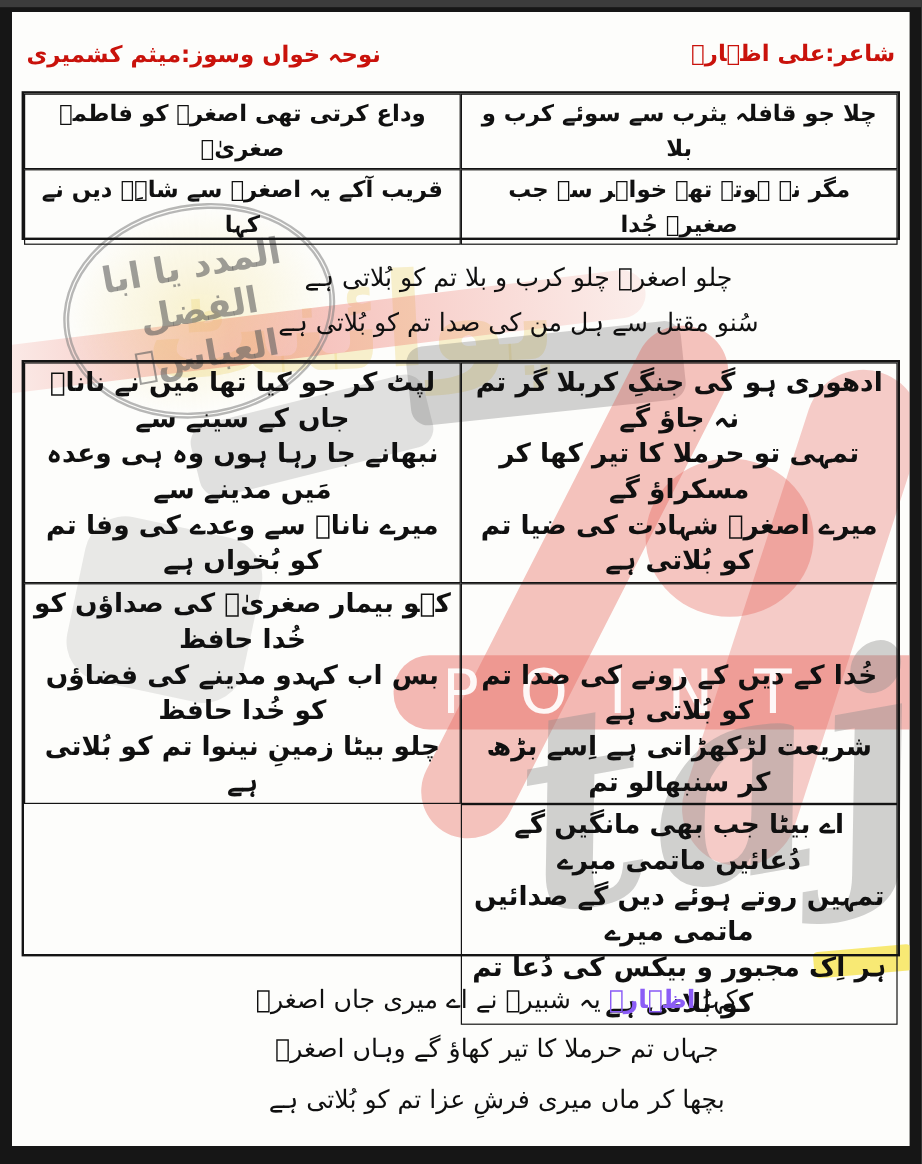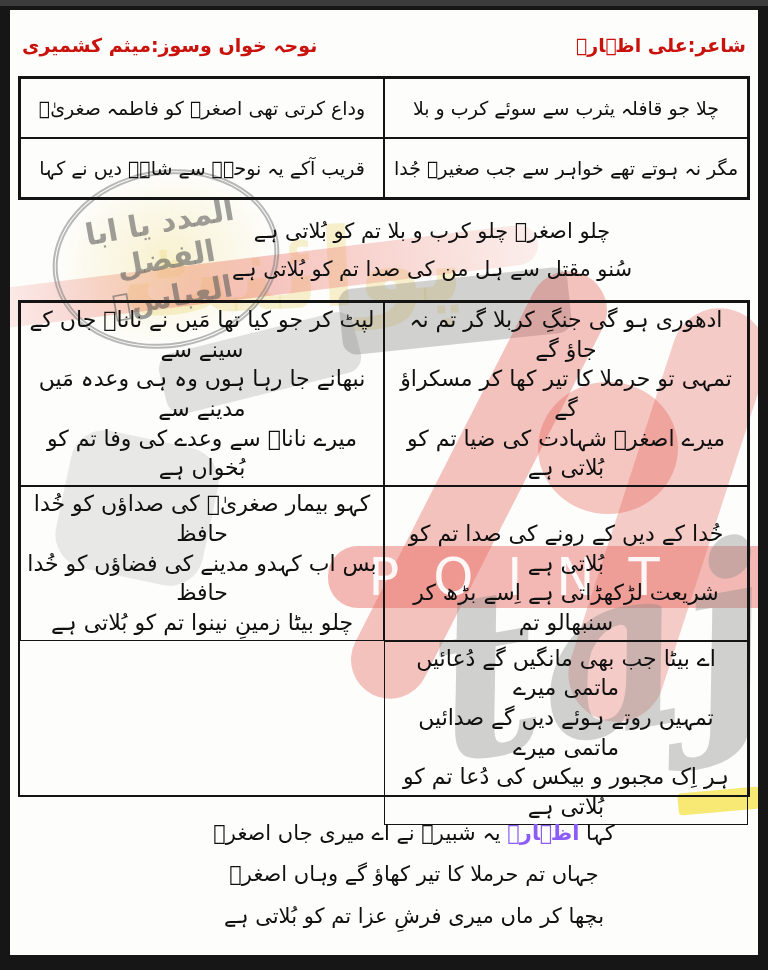--- a/index.html
+++ b/index.html
@@ -125,20 +125,21 @@
     background:transparent;
   }
   .couplets{height:120px;grid-auto-rows:1fr;}
   .stanzas{height:493px;grid-auto-rows:1fr;}
   .cell{
     border:1px solid #141414;
     display:flex;align-items:center;justify-content:center;
     text-align:center;
     font-size:19px;line-height:1.5;
     padding:2px 6px;
+    font-weight:bold;
   }
   .stanza-cell{
     flex-direction:column;justify-content:flex-end;
     font-size:22px;line-height:1.35;
   }
   .stanza-cell > div{width:100%;}
   .refrain{
     height:100px;
     display:flex;flex-direction:column;justify-content:center;gap:14px;
     text-align:center;font-size:21px;
@@ -178,21 +179,21 @@
 
       <div class="header">
         <span>شاعر:علی اظہارؔ</span>
         <span>نوحہ خواں وسوز:میثم کشمیری</span>
       </div>
 
       <div class="verse-grid couplets">
         <div class="cell">چلا جو قافلہ یثرب سے سوئے کرب و بلا</div>
         <div class="cell">وداع کرتی تھی اصغرؑ کو فاطمہ صغریٰؑ</div>
         <div class="cell">مگر نہ ہوتے تھے خواہر سے جب صغیرؑ جُدا</div>
-        <div class="cell">قریب آکے یہ نوحہؑ سے شاہِؑ دیں نے کہا</div>
+        <div class="cell">قریب آکے یہ اصغرؑ سے شاہِؑ دیں نے کہا</div>
       </div>
 
       <div class="refrain">
         <div>چلو اصغرؑ چلو کرب و بلا تم کو بُلاتی ہے</div>
         <div>سُنو مقتل سے ہل من کی صدا تم کو بُلاتی ہے</div>
       </div>
 
       <div class="verse-grid stanzas">
 
         <div class="cell stanza-cell">

